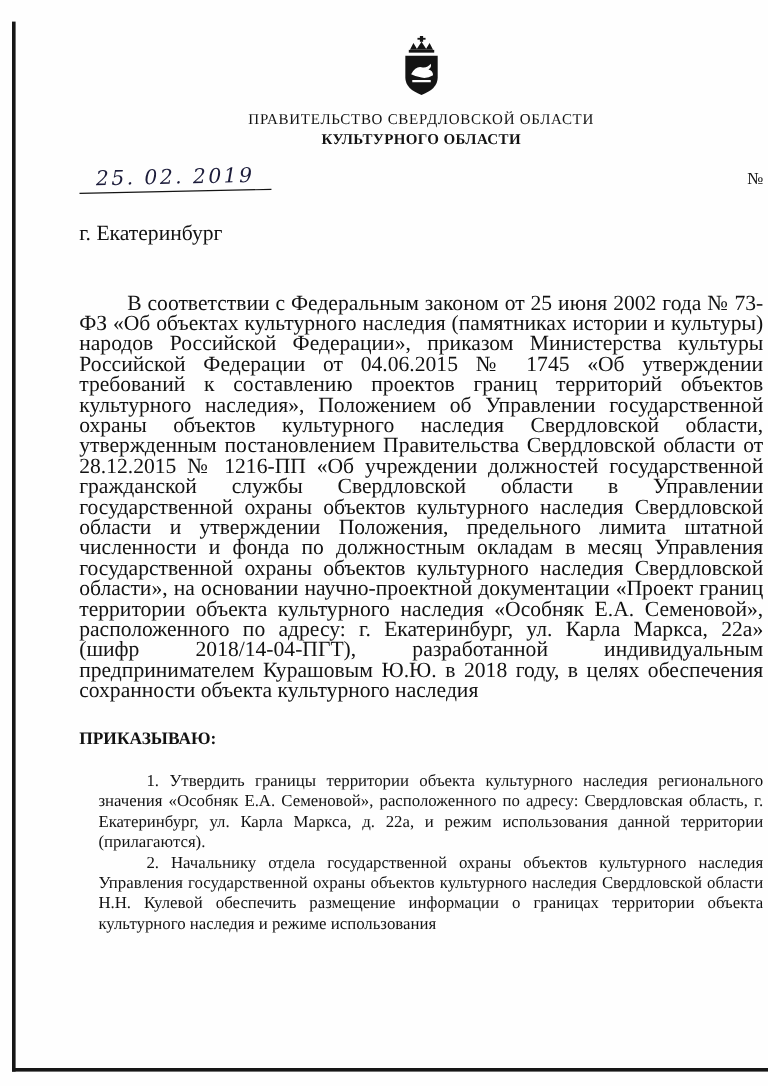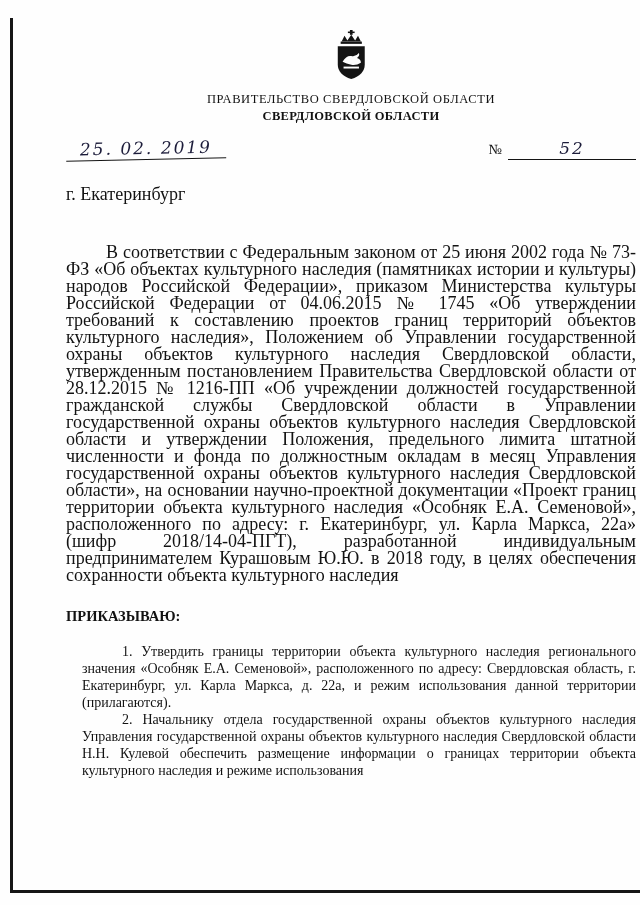--- a/index.html
+++ b/index.html
@@ -113,28 +113,27 @@
         <rect x="9" y="12" width="22" height="2.4" fill="#141414"></rect>
 
         <path d="M6 17 H34 V36 Q34 46 20 51 Q6 46 6 36 Z" fill="#141414"></path>
 
         <path d="M11 33 q4 -7 9 -6 q5 1 8 -3 q1 3 -2 5 q4 1 4 5 q-5 3 -10 2 q-5 -1 -9 -3 z" fill="#fdfdfd"></path>
         <path d="M12 38 h16 v2 h-16 z" fill="#fdfdfd"></path>
       </svg>
     </div>
 
     <div class="gov-line">ПРАВИТЕЛЬСТВО СВЕРДЛОВСКОЙ ОБЛАСТИ</div>
-    <div class="dept-line">СВЕРДЛОВСКОЙ ОБЛАСТИ</div>
+    <div class="dept-line">КУЛЬТУРНОГО ОБЛАСТИ</div>
 
 
     <div class="req-row">
       <div class="date-field hand">25. 02. 2019</div>
       <div class="num-group">
         <span class="num-label">№</span>
-        <span class="num-field hand">52</span>
       </div>
     </div>
 
     <div class="city-line">г. Екатеринбург</div>
 
 
     <p class="body-par">В соответствии с Федеральным законом от 25 июня 2002 года № 73-ФЗ «Об объектах культурного наследия (памятниках истории и культуры) народов Российской Федерации», приказом Министерства культуры Российской Федерации от 04.06.2015 № 1745 «Об утверждении требований к составлению проектов границ территорий объектов культурного наследия», Положением об Управлении государственной охраны объектов культурного наследия Свердловской области, утвержденным постановлением Правительства Свердловской области от 28.12.2015 № 1216-ПП «Об учреждении должностей государственной гражданской службы Свердловской области в Управлении государственной охраны объектов культурного наследия Свердловской области и утверждении Положения, предельного лимита штатной численности и фонда по должностным окладам в месяц Управления государственной охраны объектов культурного наследия Свердловской области», на основании научно-проектной документации «Проект границ территории объекта культурного наследия «Особняк Е.А. Семеновой», расположенного по адресу: г. Екатеринбург, ул. Карла Маркса, 22а» (шифр 2018/14-04-ПГТ), разработанной индивидуальным предпринимателем Курашовым Ю.Ю. в 2018 году, в целях обеспечения сохранности объекта культурного наследия</p>
 
     <div class="order-word">ПРИКАЗЫВАЮ:</div>
 

